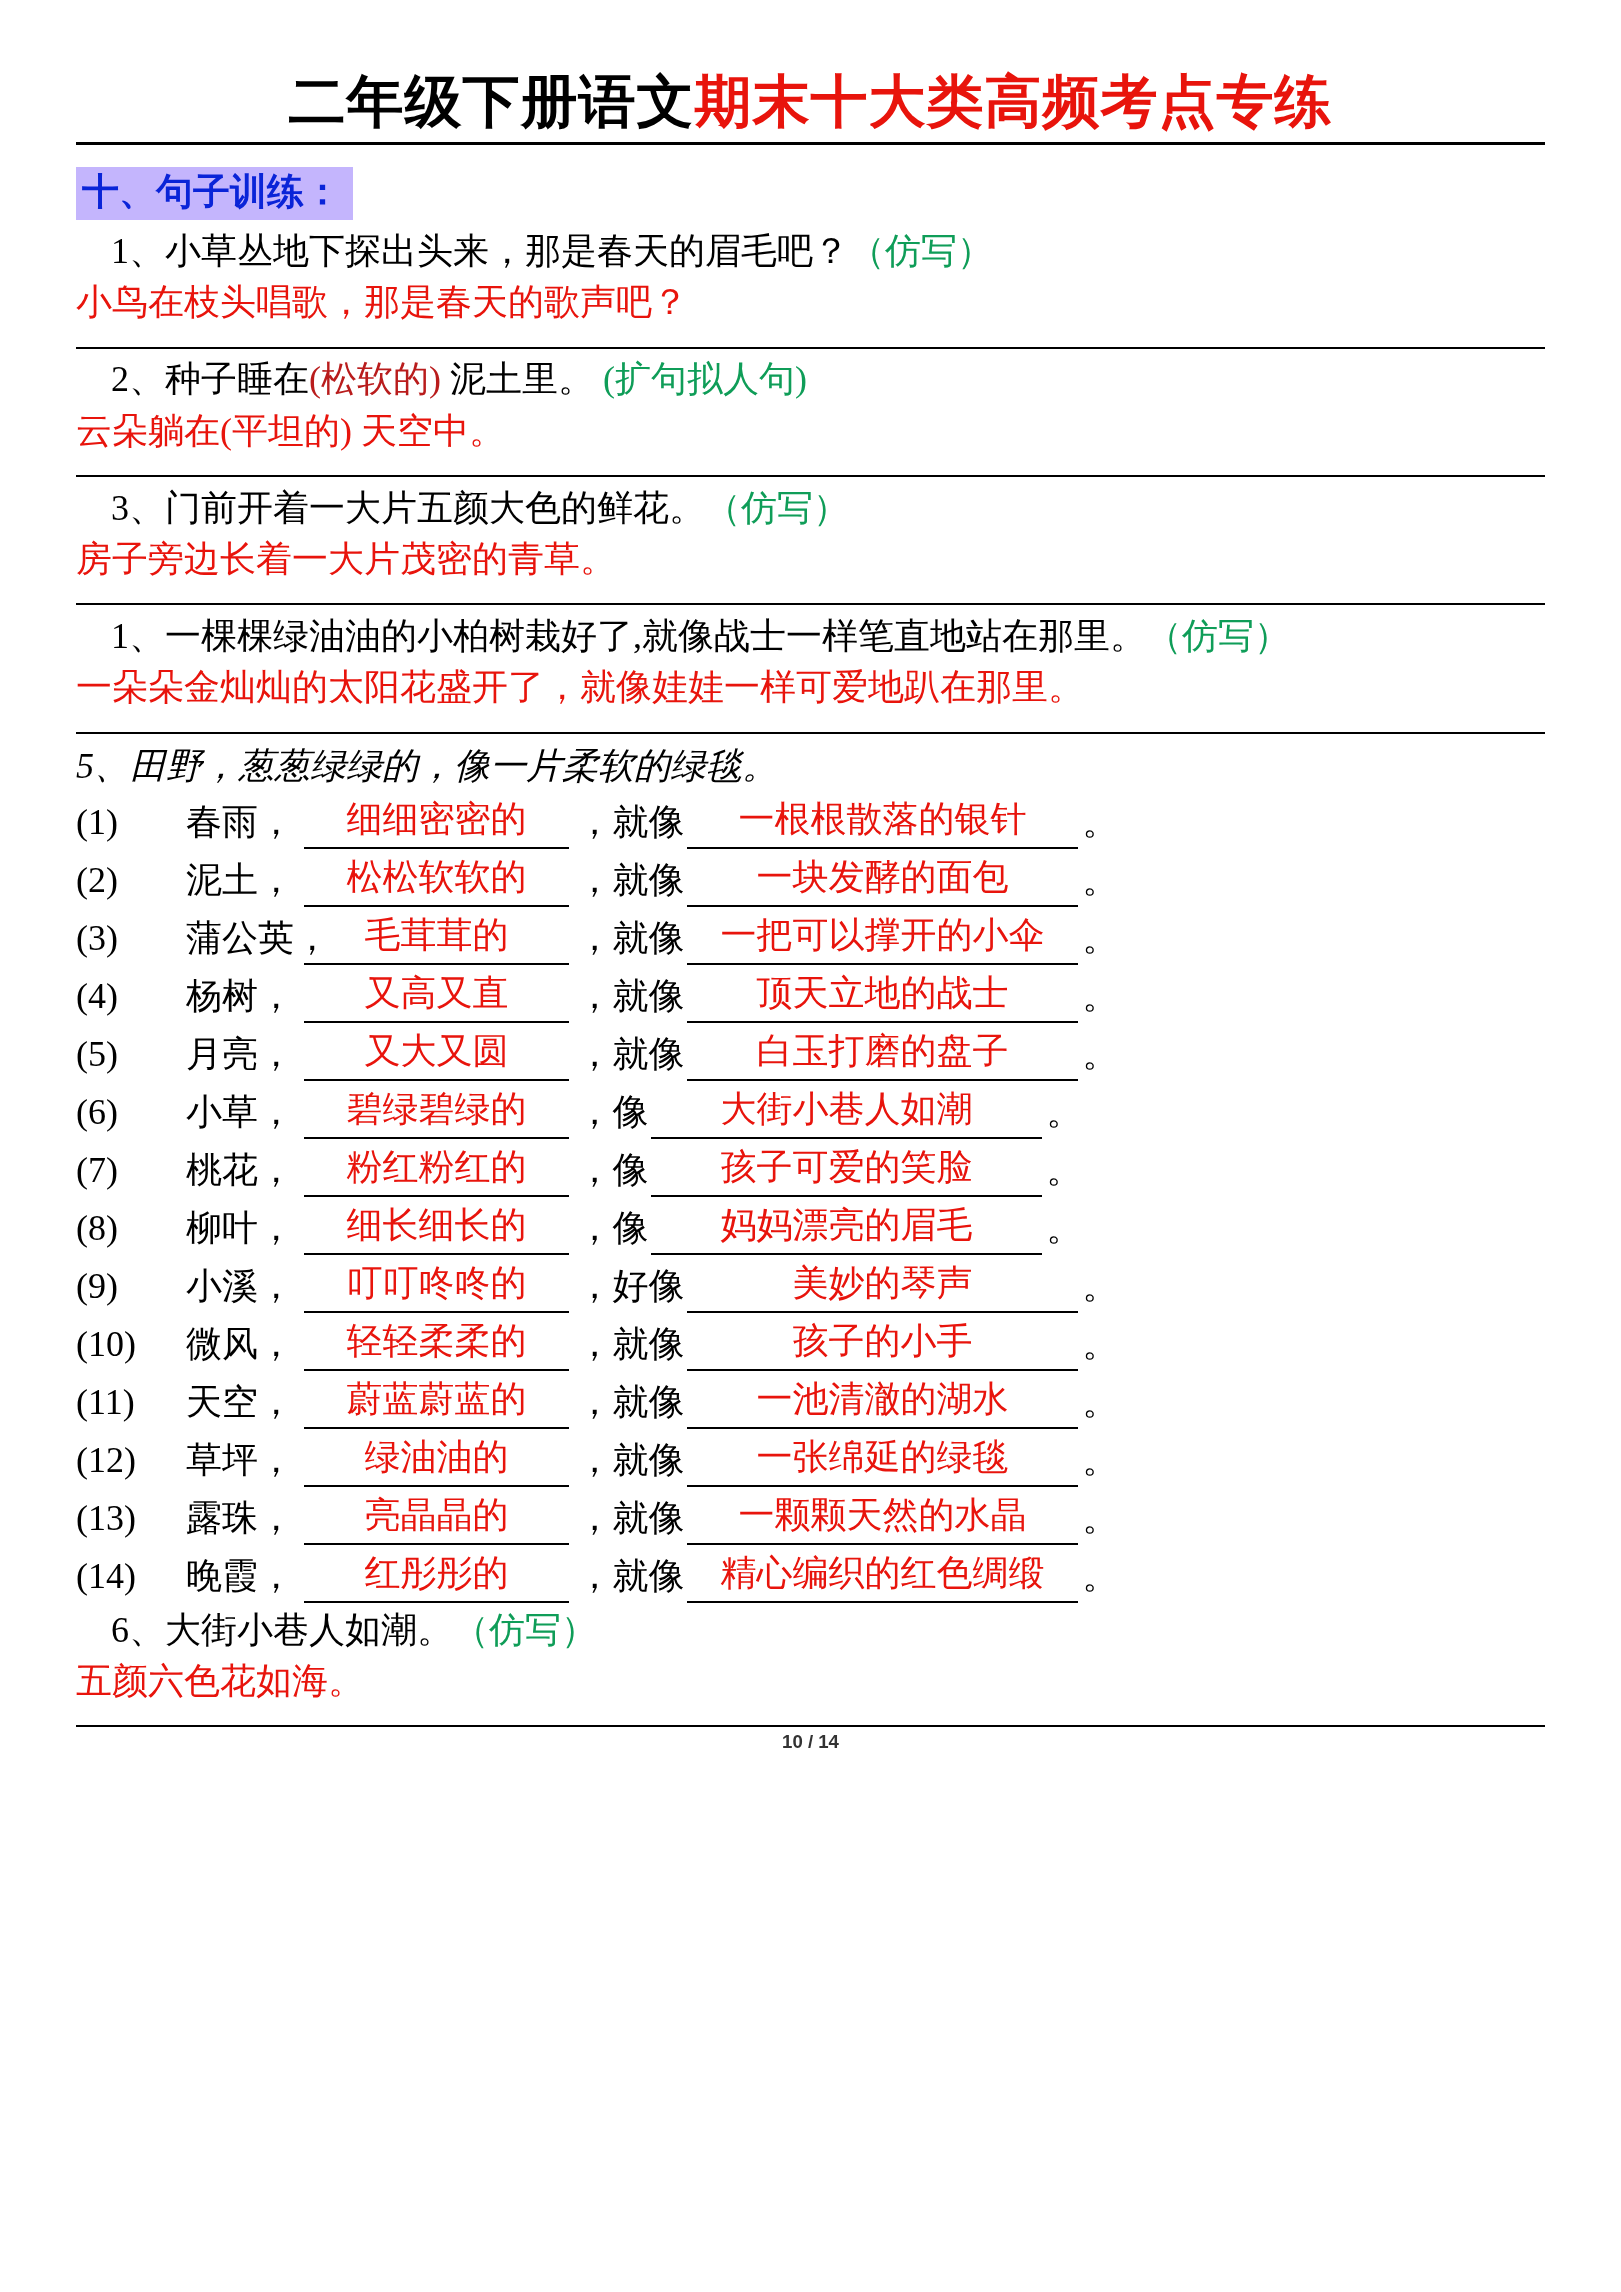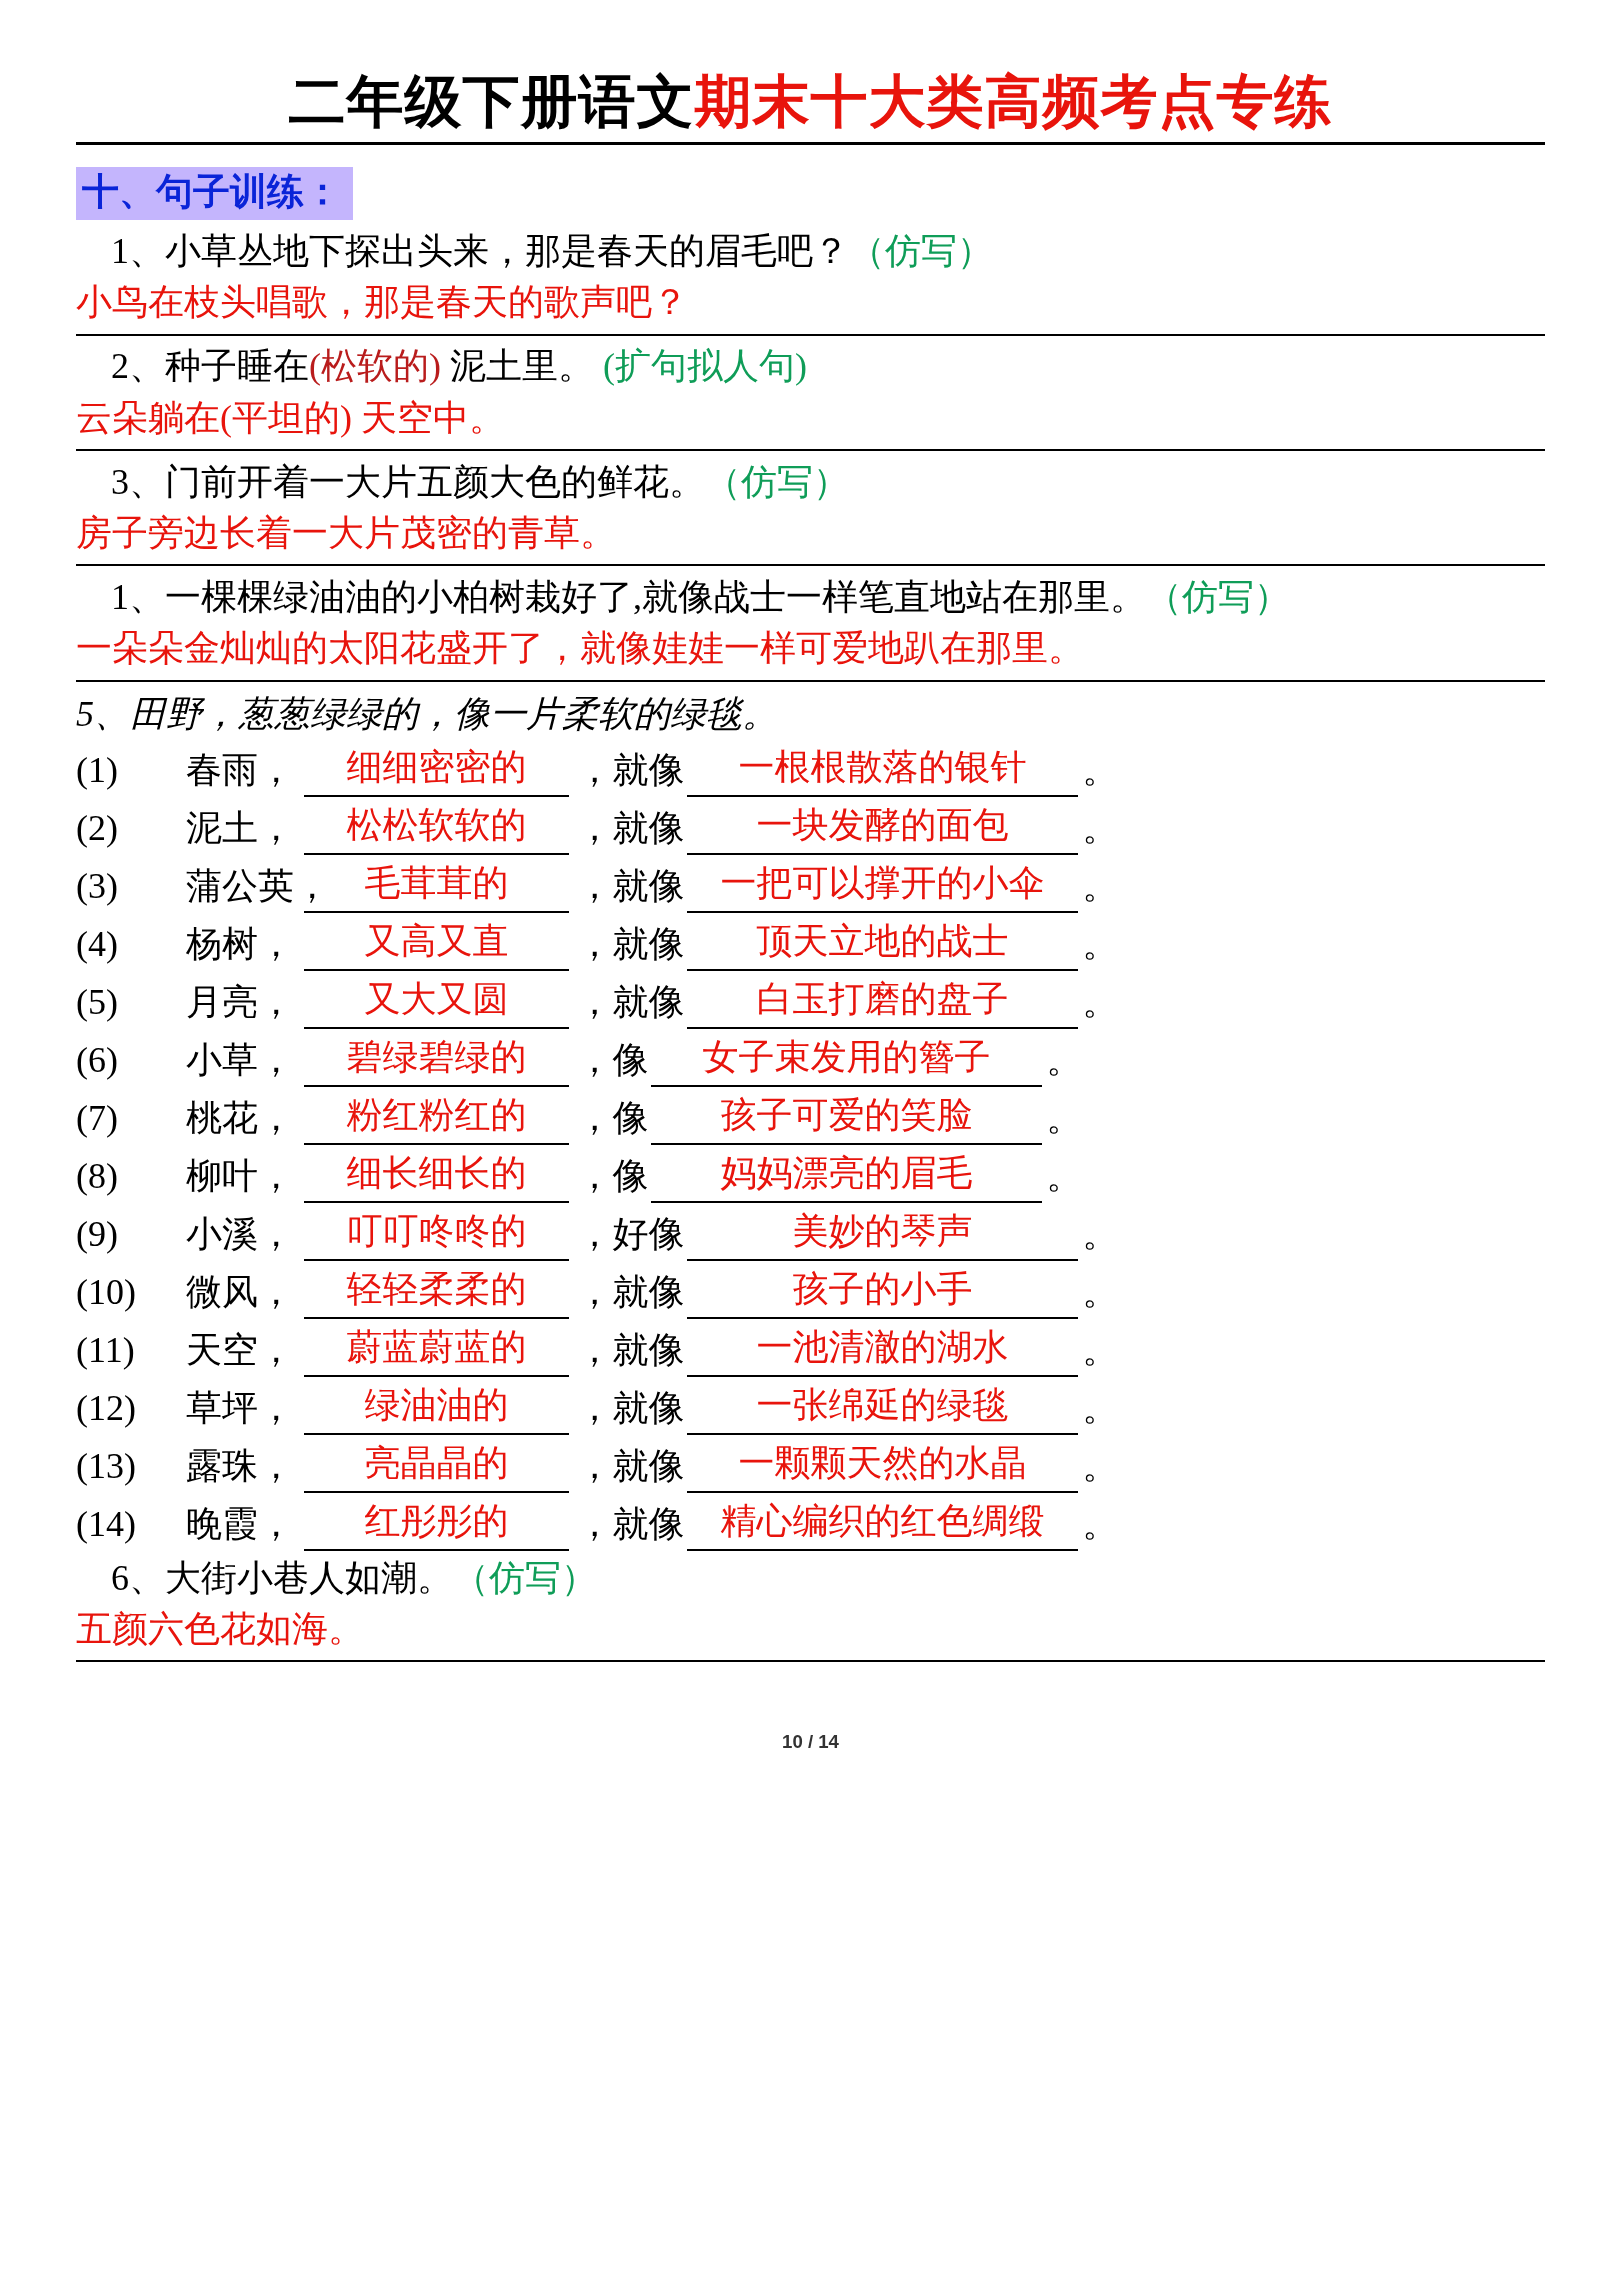--- a/index.html
+++ b/index.html
@@ -60,21 +60,21 @@
     color: #000;
     margin-left: 35px;
   }
   .green { color: #0f9d58; }
   .red { color: #b91c1c; }
   .ans-line {
     font-size: 36px;
     line-height: 1.40;
     color: #e8140c;
     border-bottom: 2.9px solid #000;
-    padding-bottom: 6px;
+    padding-bottom: 19px;
     margin-bottom: 5.9px;
   }
 
   
   .q5-head {
     font-size: 36px;
     line-height: 1.45;
     margin-top: 4px;
     font-style: italic;
   }
@@ -215,21 +215,21 @@
       <span class="fmid">，就像</span>
       <span class="fblank fblank2">白玉打磨的盘子</span>
       <span class="fend">。</span>
     </div>
 
     <div class="frow">
       <span class="fnum">(6)</span>
       <span class="fsubj">小草，</span>
       <span class="fblank fblank1">碧绿碧绿的</span>
       <span class="fmid">，像</span>
-      <span class="fblank fblank2">女子束发用的簪子</span>
+      <span class="fblank fblank2">大街小巷人如潮</span>
       <span class="fend">。</span>
     </div>
 
     <div class="frow">
       <span class="fnum">(7)</span>
       <span class="fsubj">桃花，</span>
       <span class="fblank fblank1">粉红粉红的</span>
       <span class="fmid">，像</span>
       <span class="fblank fblank2">孩子可爱的笑脸</span>
       <span class="fend">。</span>

